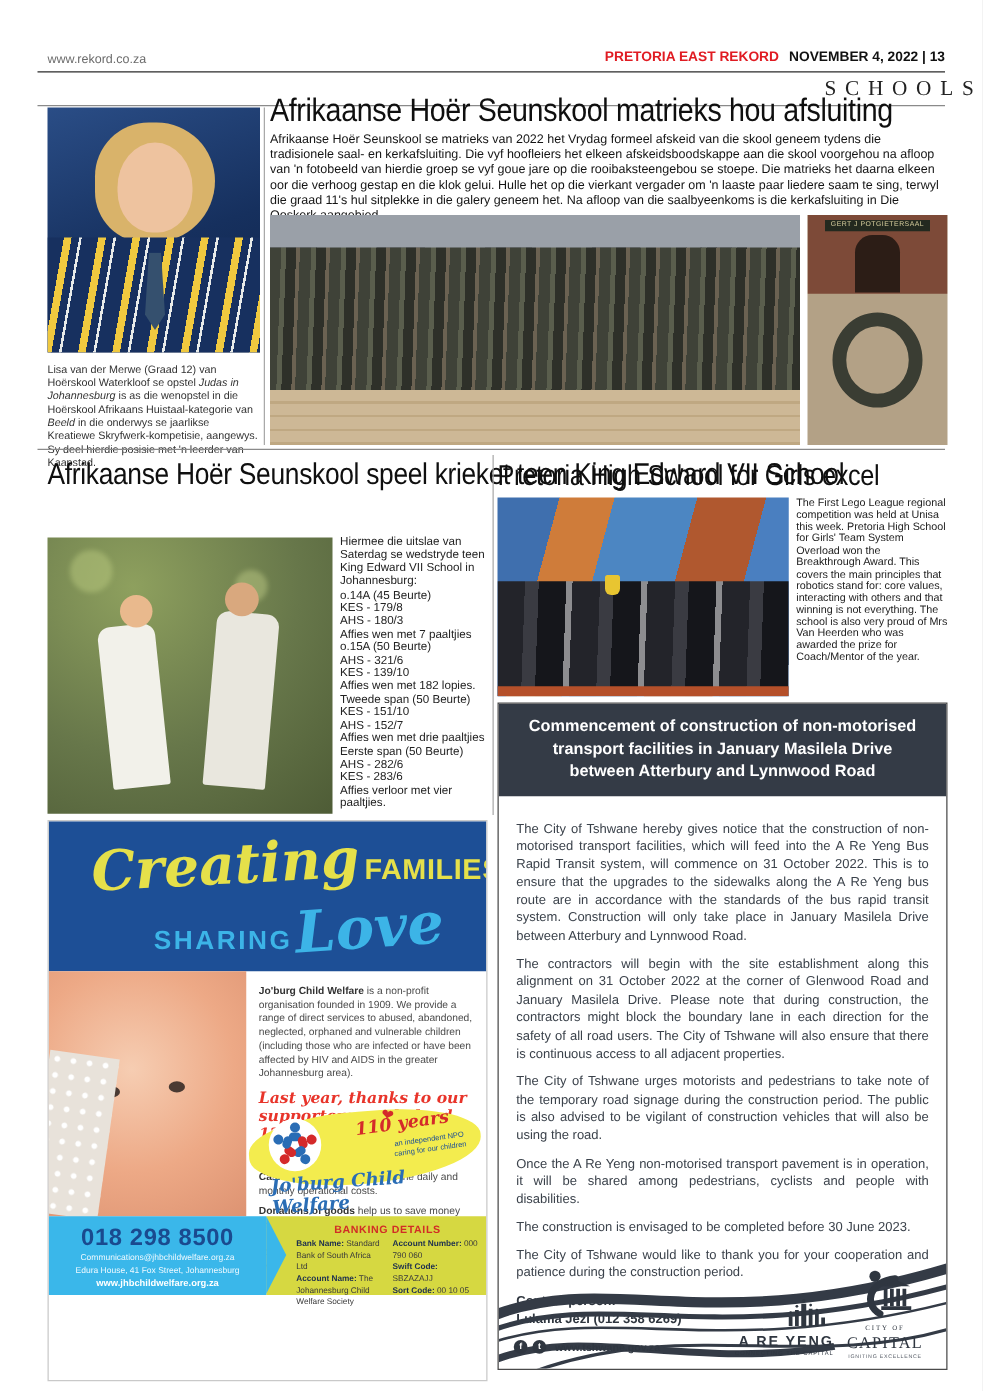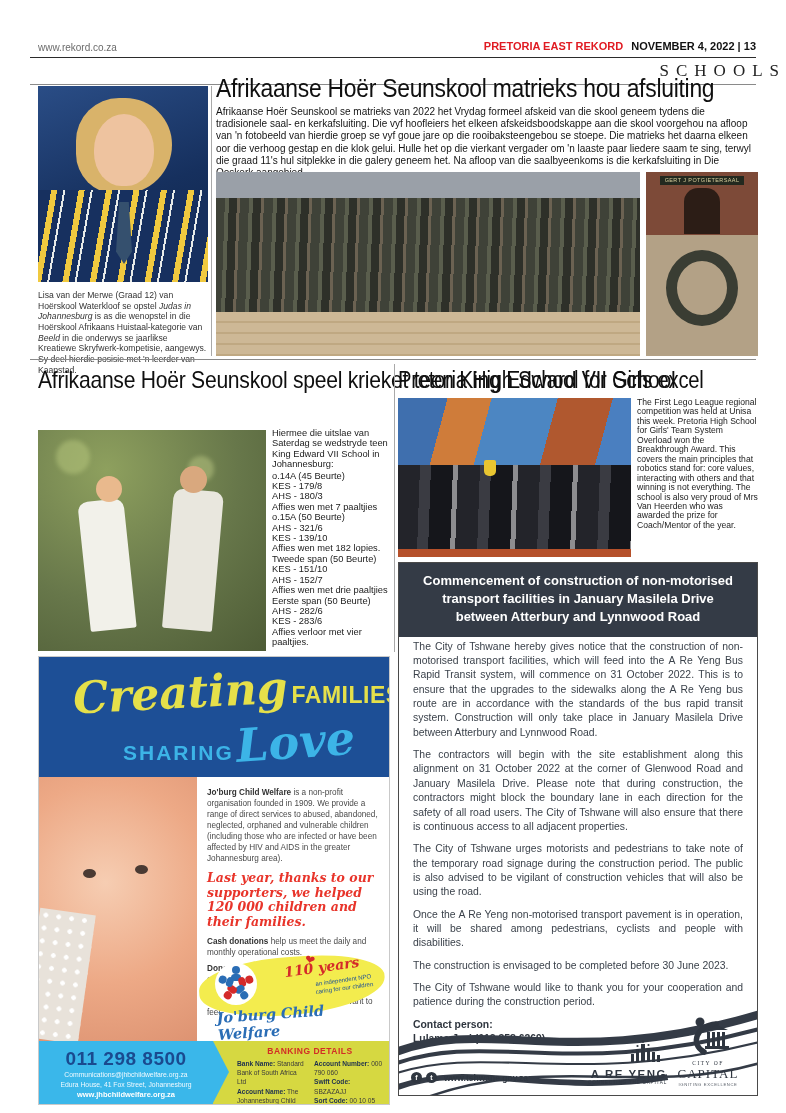--- a/index.html
+++ b/index.html
@@ -68,21 +68,21 @@
   .photo-girls .fig{position:absolute;left:0;bottom:0;width:100%;height:58%;
         background:repeating-linear-gradient(92deg,#23242a 0 22px,#3a3b42 22px 33px,#15161b 33px 55px,#8d8d90 55px 60px)}
   .photo-girls .trophy{position:absolute;left:86px;top:62px;width:12px;height:16px;background:#e8c531;border-radius:2px 2px 5px 5px}
   .photo-girls .stage{position:absolute;left:0;bottom:0;width:100%;height:8px;background:#b5502a}
   .story3-body{position:absolute;left:637px;top:398px;width:121px;font-size:8.6px;line-height:1.1;color:#222}
 
   
   .notice{position:absolute;left:398px;top:562px;width:360px;height:534px;background:#fff;border:1px solid #4a4a4a;overflow:hidden}
   .notice-head{background:#343b46;color:#fff;font-weight:bold;font-size:13px;line-height:1.4;
         text-align:center;padding:9px 16px 10px}
-  .notice-body{padding:3px 14px 0;font-size:10.4px;line-height:1.38;color:#3b424b;text-align:justify}
+  .notice-body{padding:20px 14px 0;font-size:10.4px;line-height:1.38;color:#3b424b;text-align:justify}
   .notice-body p{margin-bottom:8px}
   .notice-contact{font-weight:bold;color:#2f363f;font-size:10.4px;line-height:1.4;padding:0 14px}
   .notice-foot{position:absolute;left:0;right:0;bottom:0;height:122px}
   .notice-foot svg.swoosh{position:absolute;left:0;bottom:0;width:100%;height:100%}
   .social-row{position:absolute;left:12px;bottom:12px;display:flex;align-items:flex-end;gap:4px}
   .soc{width:11px;height:11px;border-radius:50%;background:#2f3640;color:#fff;font-size:7px;font-weight:bold;
         text-align:center;line-height:11px}
   .gov-url{font-size:8.5px;font-weight:bold;color:#2f3640;margin-left:3px}
   .areyeng{position:absolute;left:178px;bottom:10px;width:90px;text-align:right}
   .areyeng .name{font-size:11.5px;font-weight:bold;letter-spacing:1.5px;color:#2f3640;margin-top:2px}
@@ -95,21 +95,21 @@
   
   .ad{position:absolute;left:38px;top:656px;width:352px;height:449px;border:1px solid #c9c9c9;overflow:hidden;background:#fff}
   .ad-head{position:relative;height:120px;background:#1d4f96;overflow:hidden}
   .scr{font-family:"DejaVu Serif",serif;font-style:italic;font-weight:bold}
   .ad-l1{position:absolute;left:34px;top:10px;display:flex;align-items:flex-end}
   .w-creating{font-size:44px;color:#e5e04a;transform:rotate(-3deg)}
   .w-families{font-size:23px;font-weight:800;color:#e5e04a;margin:0 0 9px 4px;letter-spacing:.5px}
   .ad-l2{position:absolute;left:84px;top:58px;display:flex;align-items:flex-end}
   .w-sharing{font-size:21px;font-weight:800;color:#3cb4e7;letter-spacing:2px;margin-bottom:4px}
   .w-love{font-size:46px;color:#3cb4e7;margin-left:2px;transform:rotate(-4deg)}
-  .ad-mid{position:relative;height:264px;display:flex}
+  .ad-mid{position:relative;height:196px;display:flex}
   .baby{position:relative;width:158px;height:100%;flex:none;overflow:hidden;
         background:radial-gradient(circle at 42% 40%,#f6cdb2,#eda986 55%,#dd9372)}
   .baby .eye{position:absolute;width:13px;height:9px;border-radius:50%;background:#4a3a33}
   .baby .polka{position:absolute;left:-8px;bottom:0;width:56px;height:130px;background:#e8e2da;
         background-image:radial-gradient(#fff 2px,transparent 2.6px);background-size:13px 13px;transform:rotate(8deg)}
   .ad-copy{position:relative;flex:1;padding:10px 10px 0 10px;font-size:8.2px;line-height:1.35;color:#4a4a4a}
   .ad-copy b{color:#333}
   .ad-highlight{font-family:"DejaVu Serif",serif;font-style:italic;font-weight:bold;
         color:#e8342a;font-size:12.5px;line-height:1.15;margin:7px 0}
   .logo-zone{position:absolute;right:2px;bottom:0;width:198px;height:86px}
@@ -334,21 +334,21 @@
         <div class="scr years">110 years</div>
         <div class="npo">
           <div>an independent NPO</div>
           <div>caring for our children</div>
         </div>
         <div class="scr jcw-name">Jo'burg Child Welfare</div>
       </div>
     </div>
     <div class="ad-foot">
       <div class="foot-cyan">
-        <div class="phone">011 298 8500</div>
+        <div class="phone">018 298 8500</div>
         <div class="contact-sm">Communications@jhbchildwelfare.org.za</div>
         <div class="contact-sm">Edura House, 41 Fox Street, Johannesburg</div>
         <div class="contact-web">www.jhbchildwelfare.org.za</div>
       </div>
       <div class="foot-olive">
         <div class="bank-title">BANKING DETAILS</div>
         <div class="bank-cols">
           <div class="bank-col">
             <div><b>Bank Name:</b><span> Standard Bank of South Africa Ltd</span></div>
             <div><b>Account Name:</b><span> The Johannesburg Child Welfare Society</span></div>

